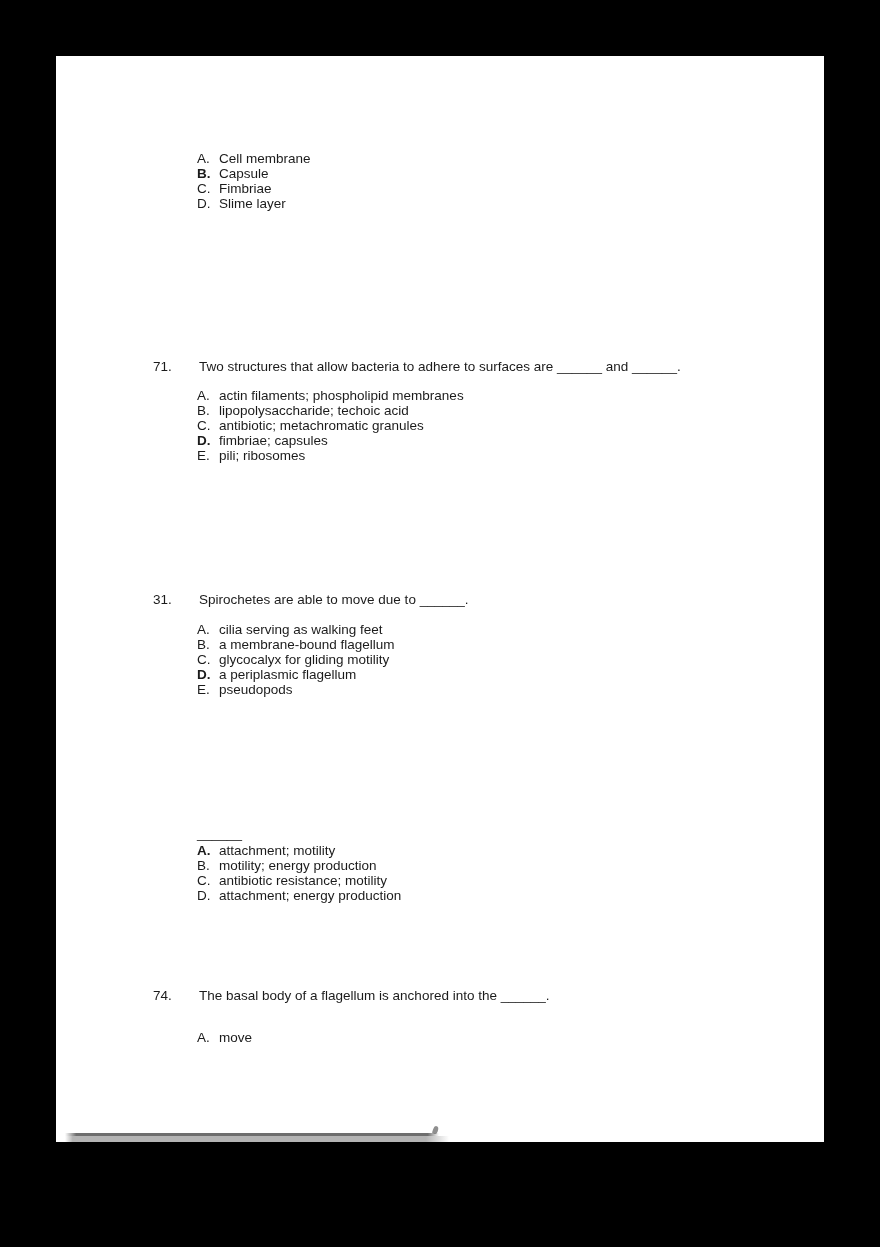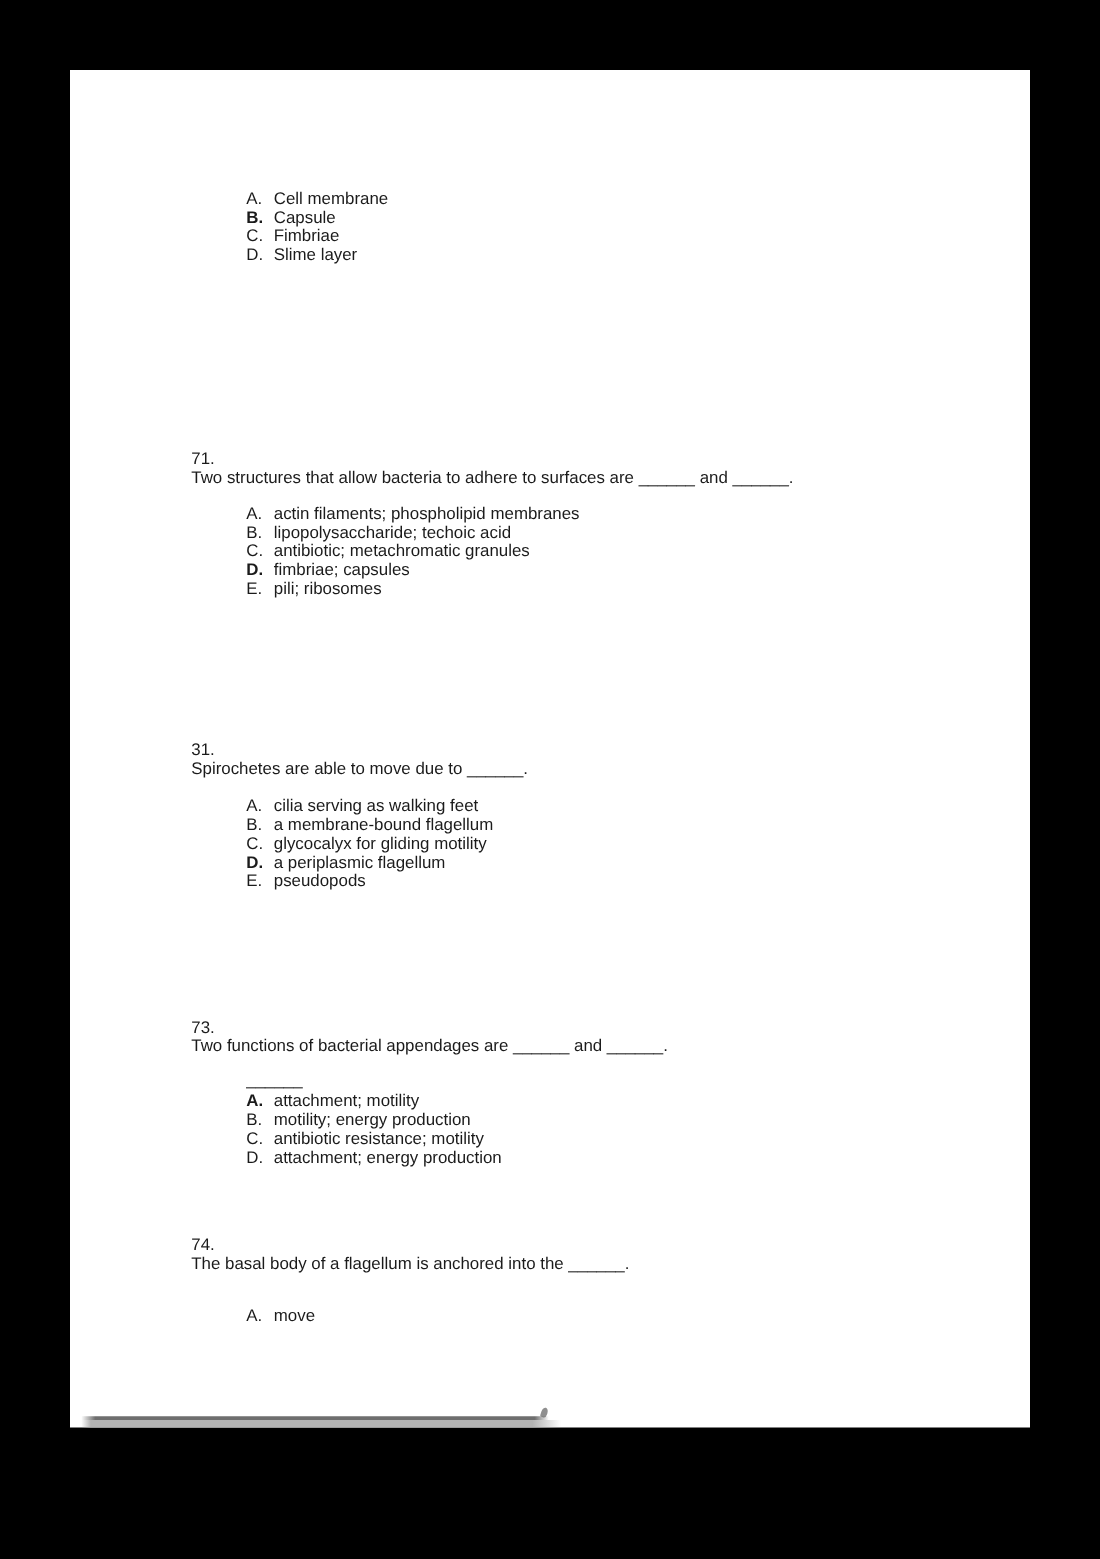--- a/index.html
+++ b/index.html
@@ -22,21 +22,21 @@
     height: 1086px;
     background: #ffffff;
     color: #1b1b1b;
     font-size: 13.5px;
     line-height: 15px;
   }
   .block {
     position: absolute;
     width: 640px;
   }
-  .q-line { display: flex; flex-direction: column; }
+  .q-line { display: flex; }
   .q-num  { width: 46px; flex: none; }
   .q-text { flex: 1; }
   .opts   { margin-left: 44px; }
   .opt    { display: flex; }
   .letter { width: 22px; flex: none; }
   .bold   { font-weight: 700; }
   .blank-line { margin-left: 44px; margin-top: 12px; }
   
   .scan-bar-top {
     position: absolute;
@@ -142,24 +142,20 @@
         <span>a periplasmic flagellum</span>
       </div>
       <div class="opt">
         <span class="letter">E.</span>
         <span>pseudopods</span>
       </div>
     </div>
   </div>
 
   <div class="block" style="left:97px; top:758px;">
-    <div class="q-line">
-      <span class="q-num">73.</span>
-      <span class="q-text">Two functions of bacterial appendages are ______ and ______.</span>
-    </div>
     <div class="blank-line">______</div>
     <div class="opts" style="margin-top:2px;">
       <div class="opt">
         <span class="letter bold">A.</span>
         <span>attachment; motility</span>
       </div>
       <div class="opt">
         <span class="letter">B.</span>
         <span>motility; energy production</span>
       </div>

